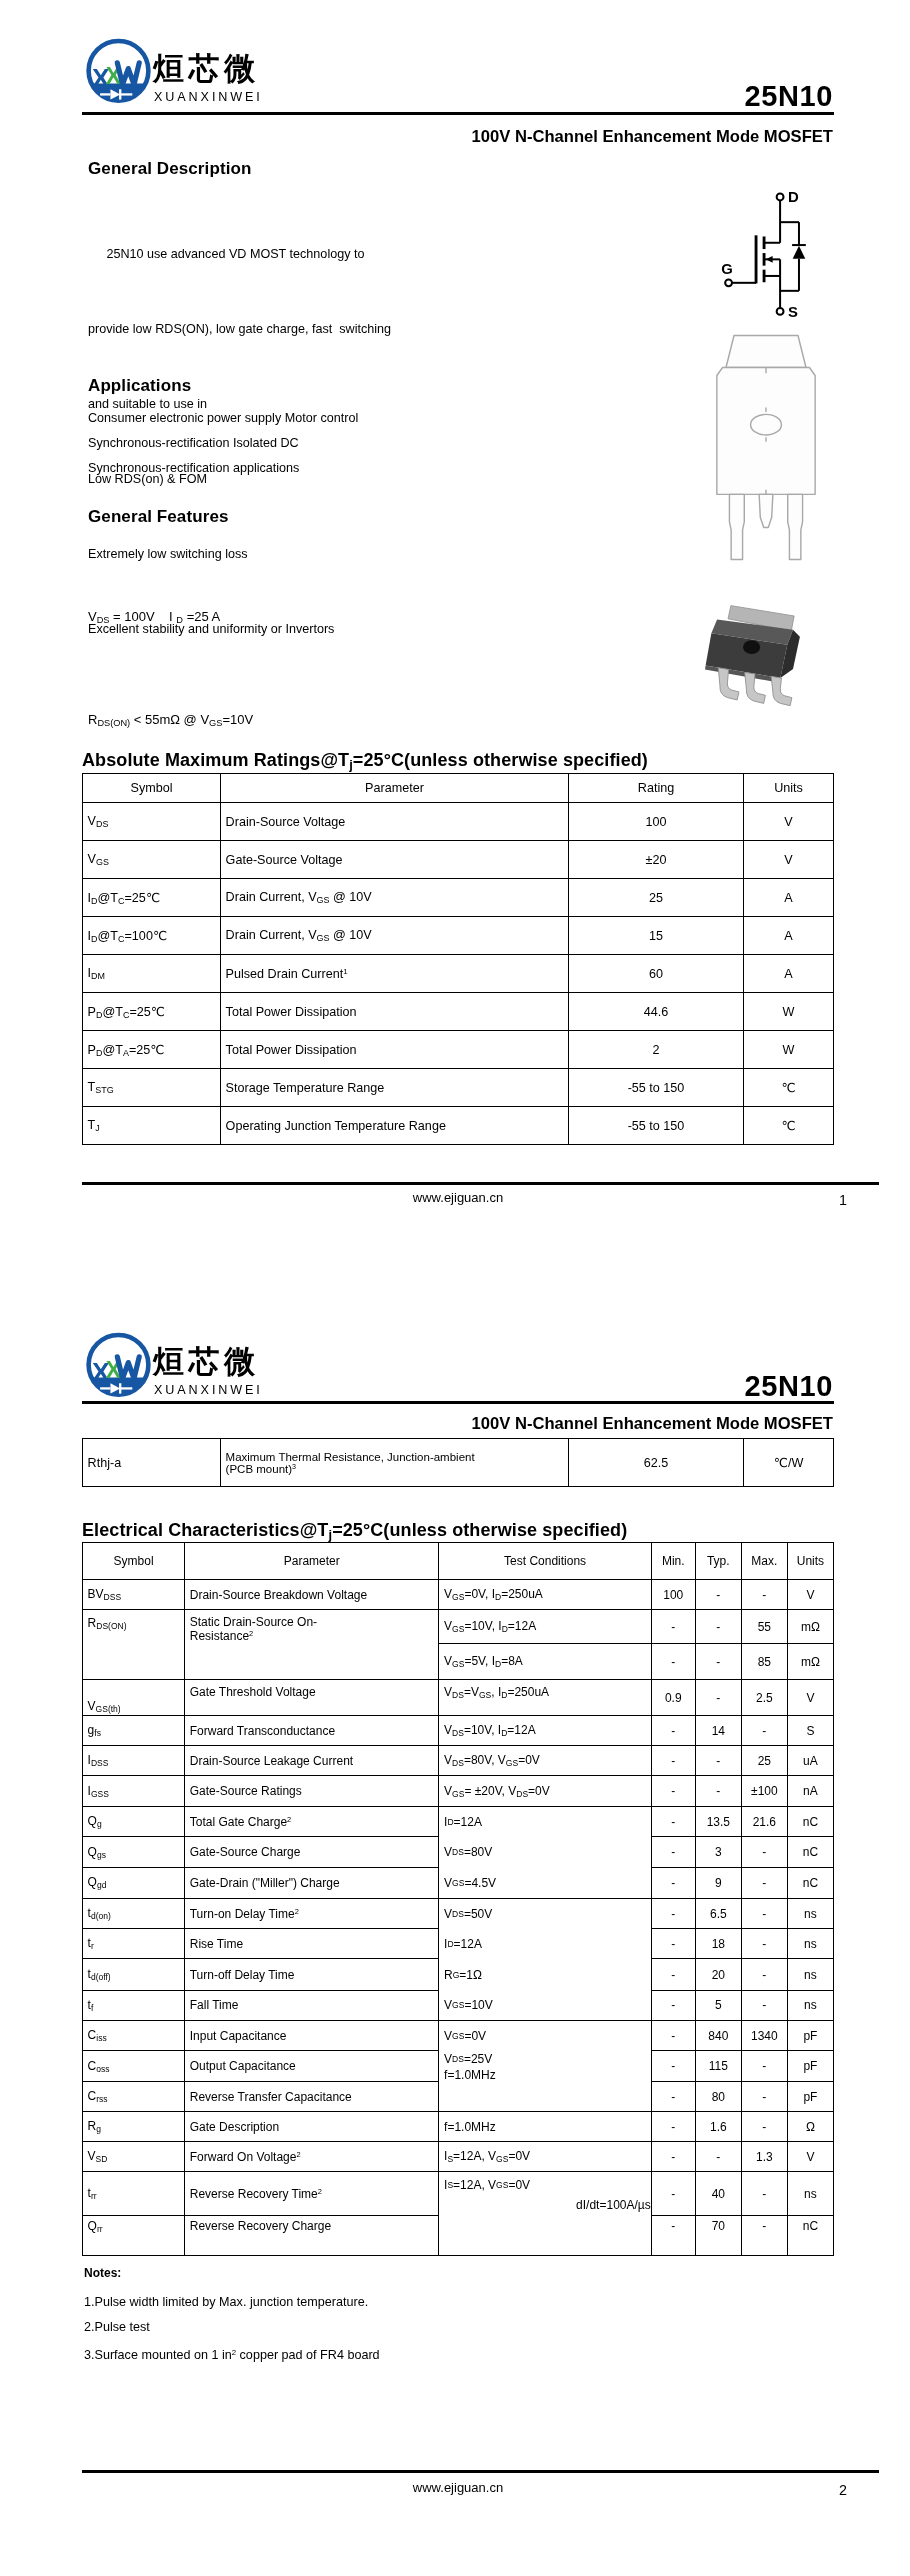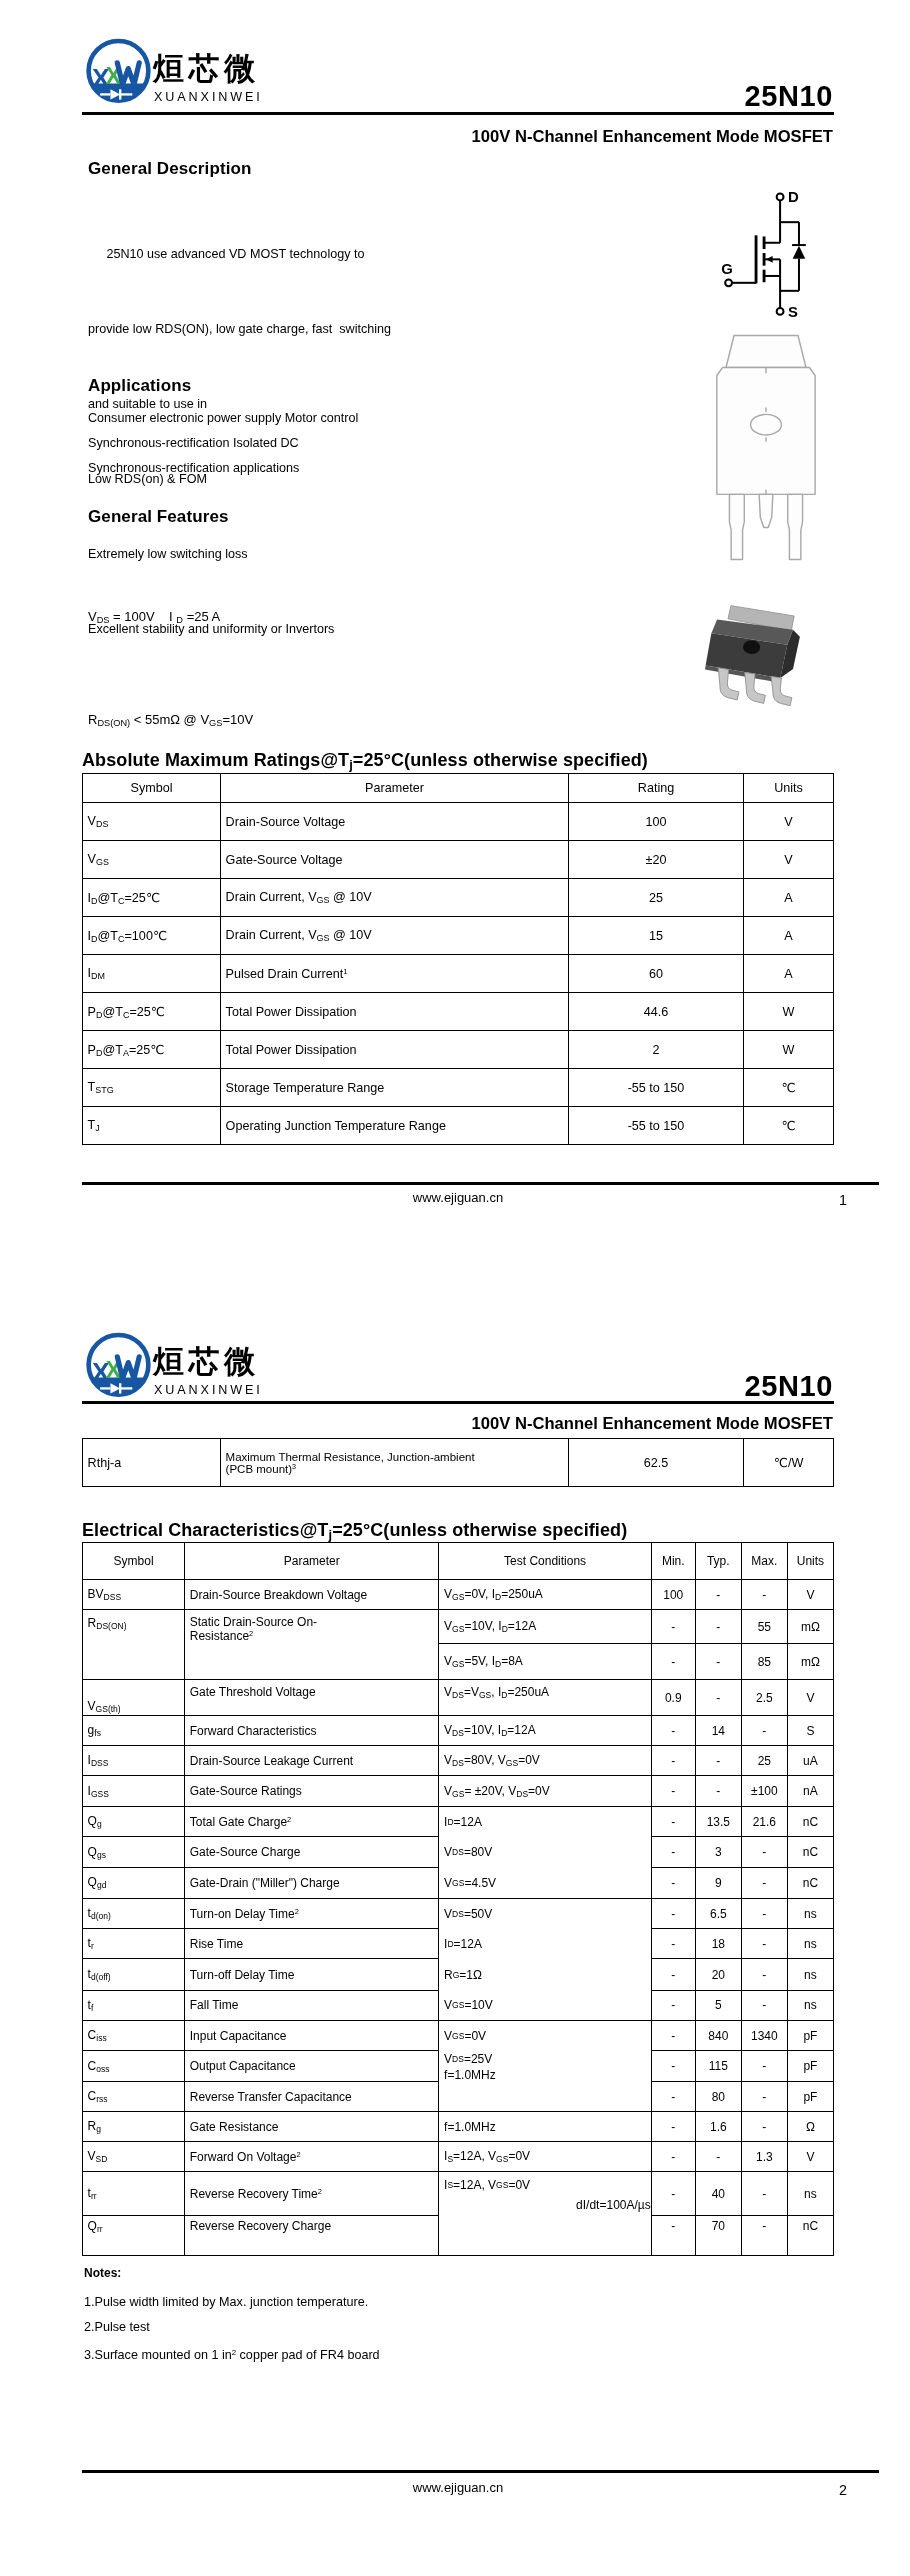--- a/index.html
+++ b/index.html
@@ -310,21 +310,21 @@
       <td class="cl" style="vertical-align:bottom;"><span>V</span><span class="sb">GS(th)</span></td>
       <td class="cl" style="vertical-align:top;padding-top:4.6px;"><span>Gate Threshold Voltage</span></td>
       <td class="cl" style="vertical-align:top;padding-top:4.6px;"><span>V</span><span class="sb">DS</span><span>=V</span><span class="sb">GS</span><span>, I</span><span class="sb">D</span><span>=250uA</span></td>
       <td class="cc">0.9</td>
       <td class="cc">-</td>
       <td class="cc">2.5</td>
       <td class="cc">V</td>
     </tr>
     <tr style="height:30px;">
       <td class="cl"><span>g</span><span class="sb">fs</span></td>
-      <td class="cl"><span>Forward Characteristics</span></td>
+      <td class="cl"><span>Forward Transconductance</span></td>
       <td class="cl"><span>V</span><span class="sb">DS</span><span>=10V, I</span><span class="sb">D</span><span>=12A</span></td>
       <td class="cc">-</td>
       <td class="cc">14</td>
       <td class="cc">-</td>
       <td class="cc">S</td>
     </tr>
     <tr style="height:30px;">
       <td class="cl"><span>I</span><span class="sb">DSS</span></td>
       <td class="cl"><span>Drain-Source Leakage Current</span></td>
       <td class="cl"><span>V</span><span class="sb">DS</span><span>=80V, V</span><span class="sb">GS</span><span>=0V</span></td>
@@ -471,21 +471,21 @@
     <tr style="height:30px;">
       <td class="cl"><span>C</span><span class="sb">rss</span></td>
       <td class="cl"><span>Reverse Transfer Capacitance</span></td>
       <td class="cc">-</td>
       <td class="cc">80</td>
       <td class="cc">-</td>
       <td class="cc">pF</td>
     </tr>
     <tr style="height:30px;margin-left:36px;">
       <td class="cl"><span>R</span><span class="sb">g</span></td>
-      <td class="cl"><span>Gate Resistance</span></td>
+      <td class="cl"><span>Gate Description</span></td>
       <td class="cl"><span>f=1.0MHz</span></td>
       <td class="cc">-</td>
       <td class="cc">1.6</td>
       <td class="cc">-</td>
       <td class="cc">Ω</td>
     </tr>
     <tr style="height:30px;">
       <td class="cl"><span>V</span><span class="sb">SD</span></td>
       <td class="cl"><span>Forward On Voltage</span><span class="sp">2</span></td>
       <td class="cl"><span>I</span><span class="sb">S</span><span>=12A, V</span><span class="sb">GS</span><span>=0V</span></td>

